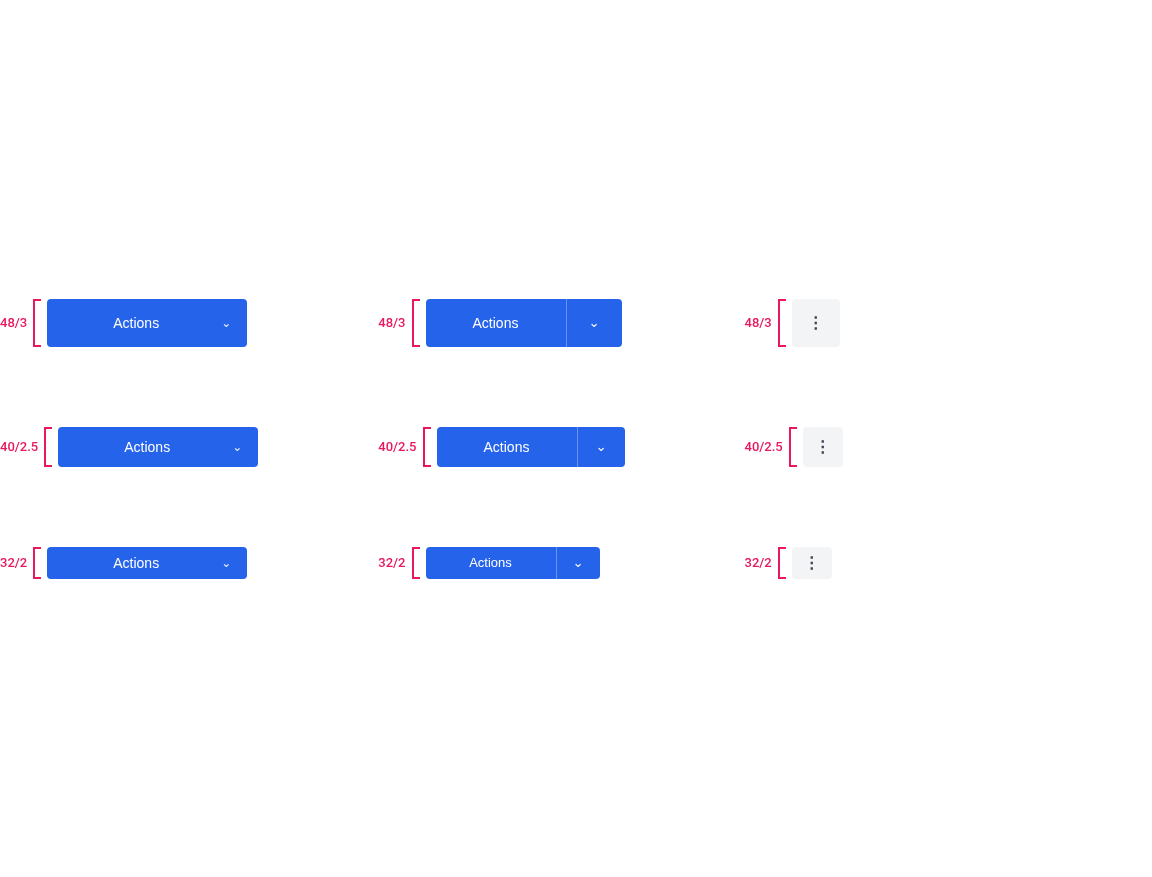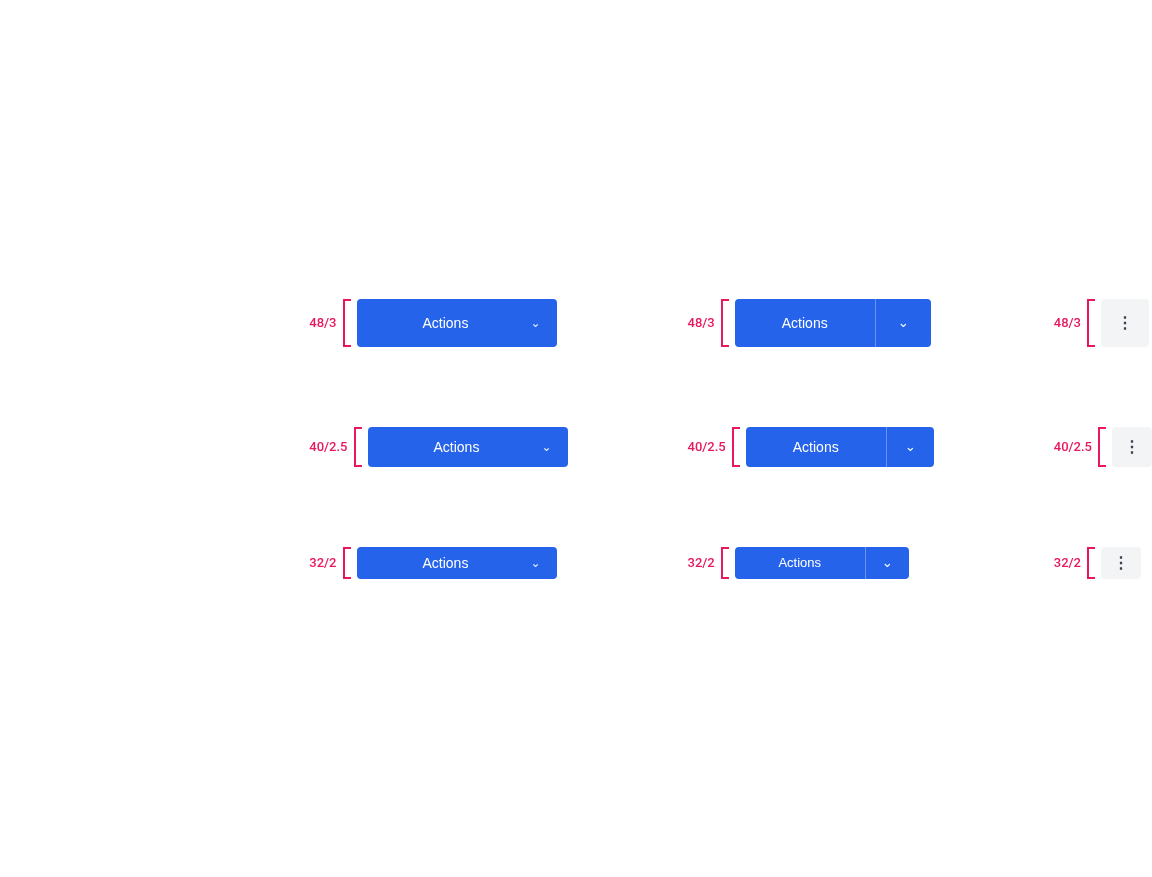--- a/index.html
+++ b/index.html
@@ -14,21 +14,21 @@
       width: 1152px;
       height: 877px;
       overflow: hidden;
     }
 
     .page-container {
       width: 1152px;
       height: 877px;
       display: flex;
       align-items: center;
-      justify-content: flex-end;
+      justify-content: flex-start;
     }
 
     .grid {
       display: grid;
       grid-template-columns: repeat(3, auto);
       grid-template-rows: repeat(3, auto);
       gap: 80px 120px;
       align-items: center;
       justify-items: start;
     }

